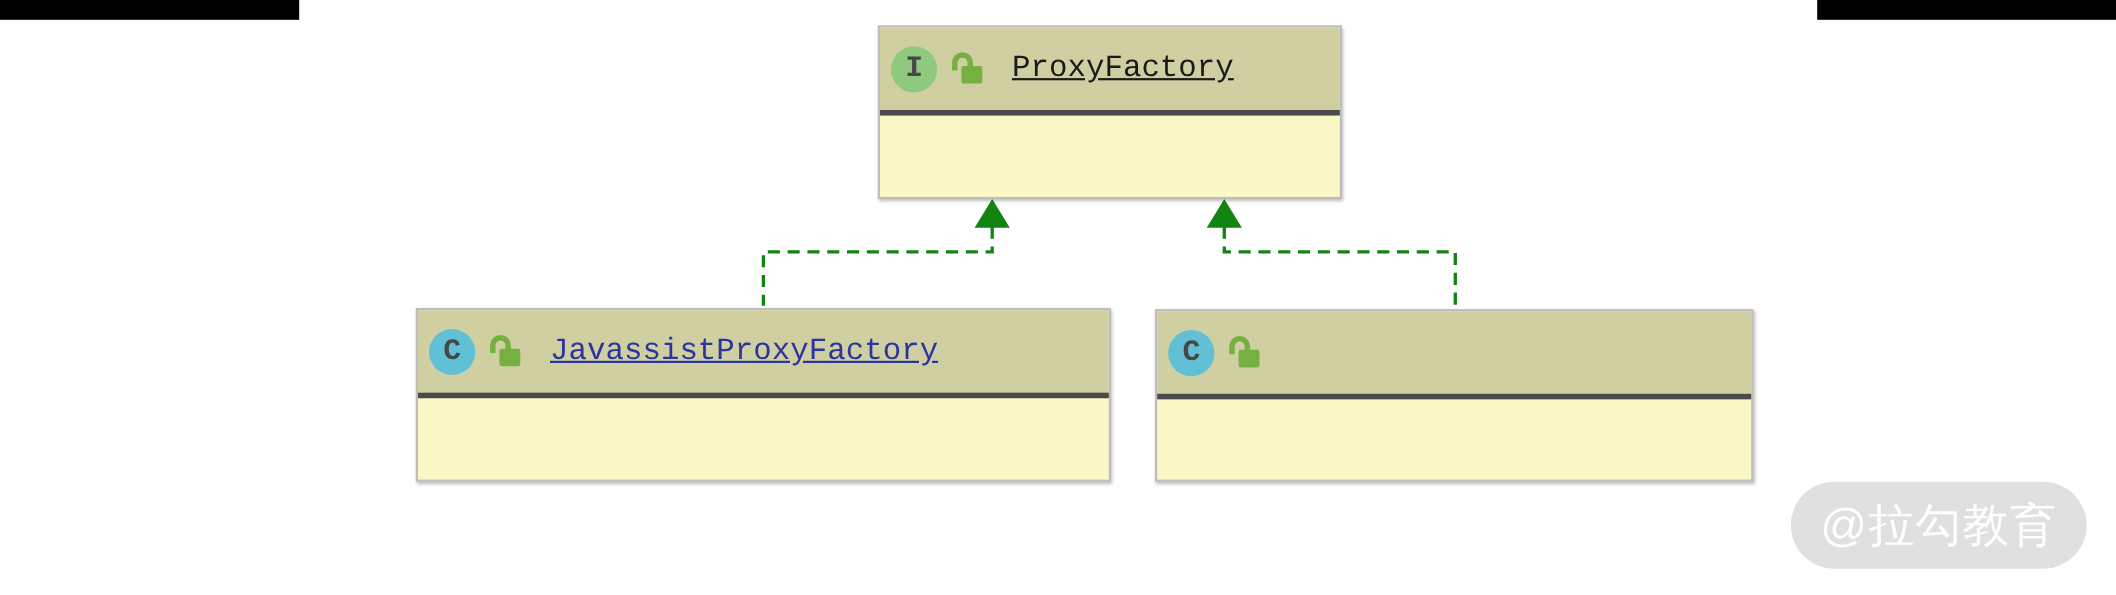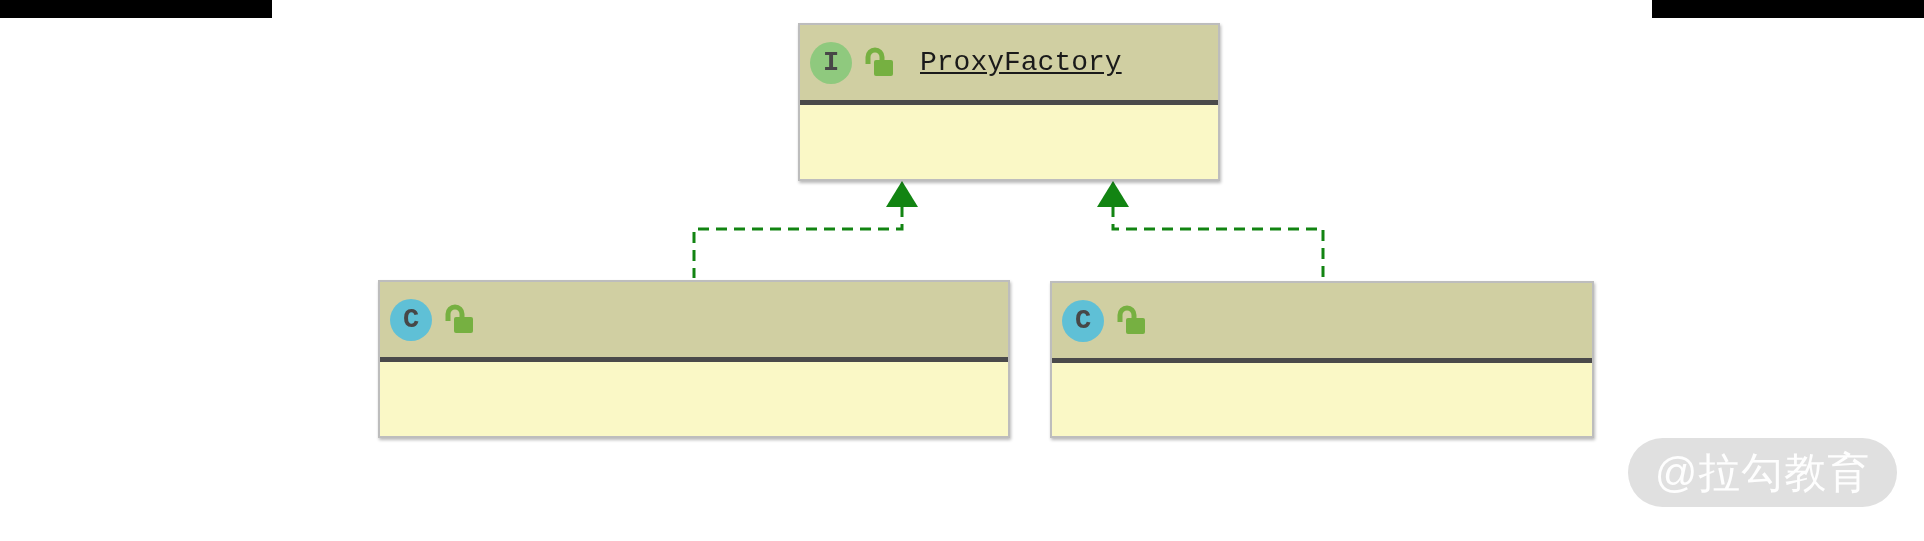--- a/index.html
+++ b/index.html
@@ -65,21 +65,21 @@
     font-size:28px;
     white-space:nowrap;
     text-decoration:underline;
   }
   .node-interface .node-title { color:var(--interface-title-color); }
   .node-class     .node-title { color:var(--class-title-color); }
 
   
   .watermark {
     position:absolute;
-    left:1628px; top:438px; width:269px; height:69px;
+    left:1628px; top:438px; width:269px; height:79px;
     border-radius:40px;
     background:var(--watermark-bg);
     display:flex; align-items:center; justify-content:center;
     font-size:42px;
     color:var(--watermark-text-color);
     letter-spacing:1px;
   }
 </style>
 </head>
 <body>
@@ -116,20 +116,21 @@
 
   <div class="uml-node node-javassist node-class">
     <div class="node-header">
       <span class="badge badge-class">C</span>
       <span class="lock-icon">
         <svg width="34" height="32" viewBox="0 0 34 32">
           <path class="lock-shackle" d="M6 17 V10 a7 7 0 0 1 14 0 v4"></path>
           <rect class="lock-body" x="12" y="13" width="19" height="16" rx="2"></rect>
         </svg>
       </span>
+      <span class="node-title">JavassistProxyFactory</span>
     </div>
     <div class="node-body"></div>
   </div>
 
   <div class="uml-node node-cglib node-class">
     <div class="node-header">
       <span class="badge badge-class">C</span>
       <span class="lock-icon">
         <svg width="34" height="32" viewBox="0 0 34 32">
           <path class="lock-shackle" d="M6 17 V10 a7 7 0 0 1 14 0 v4"></path>

